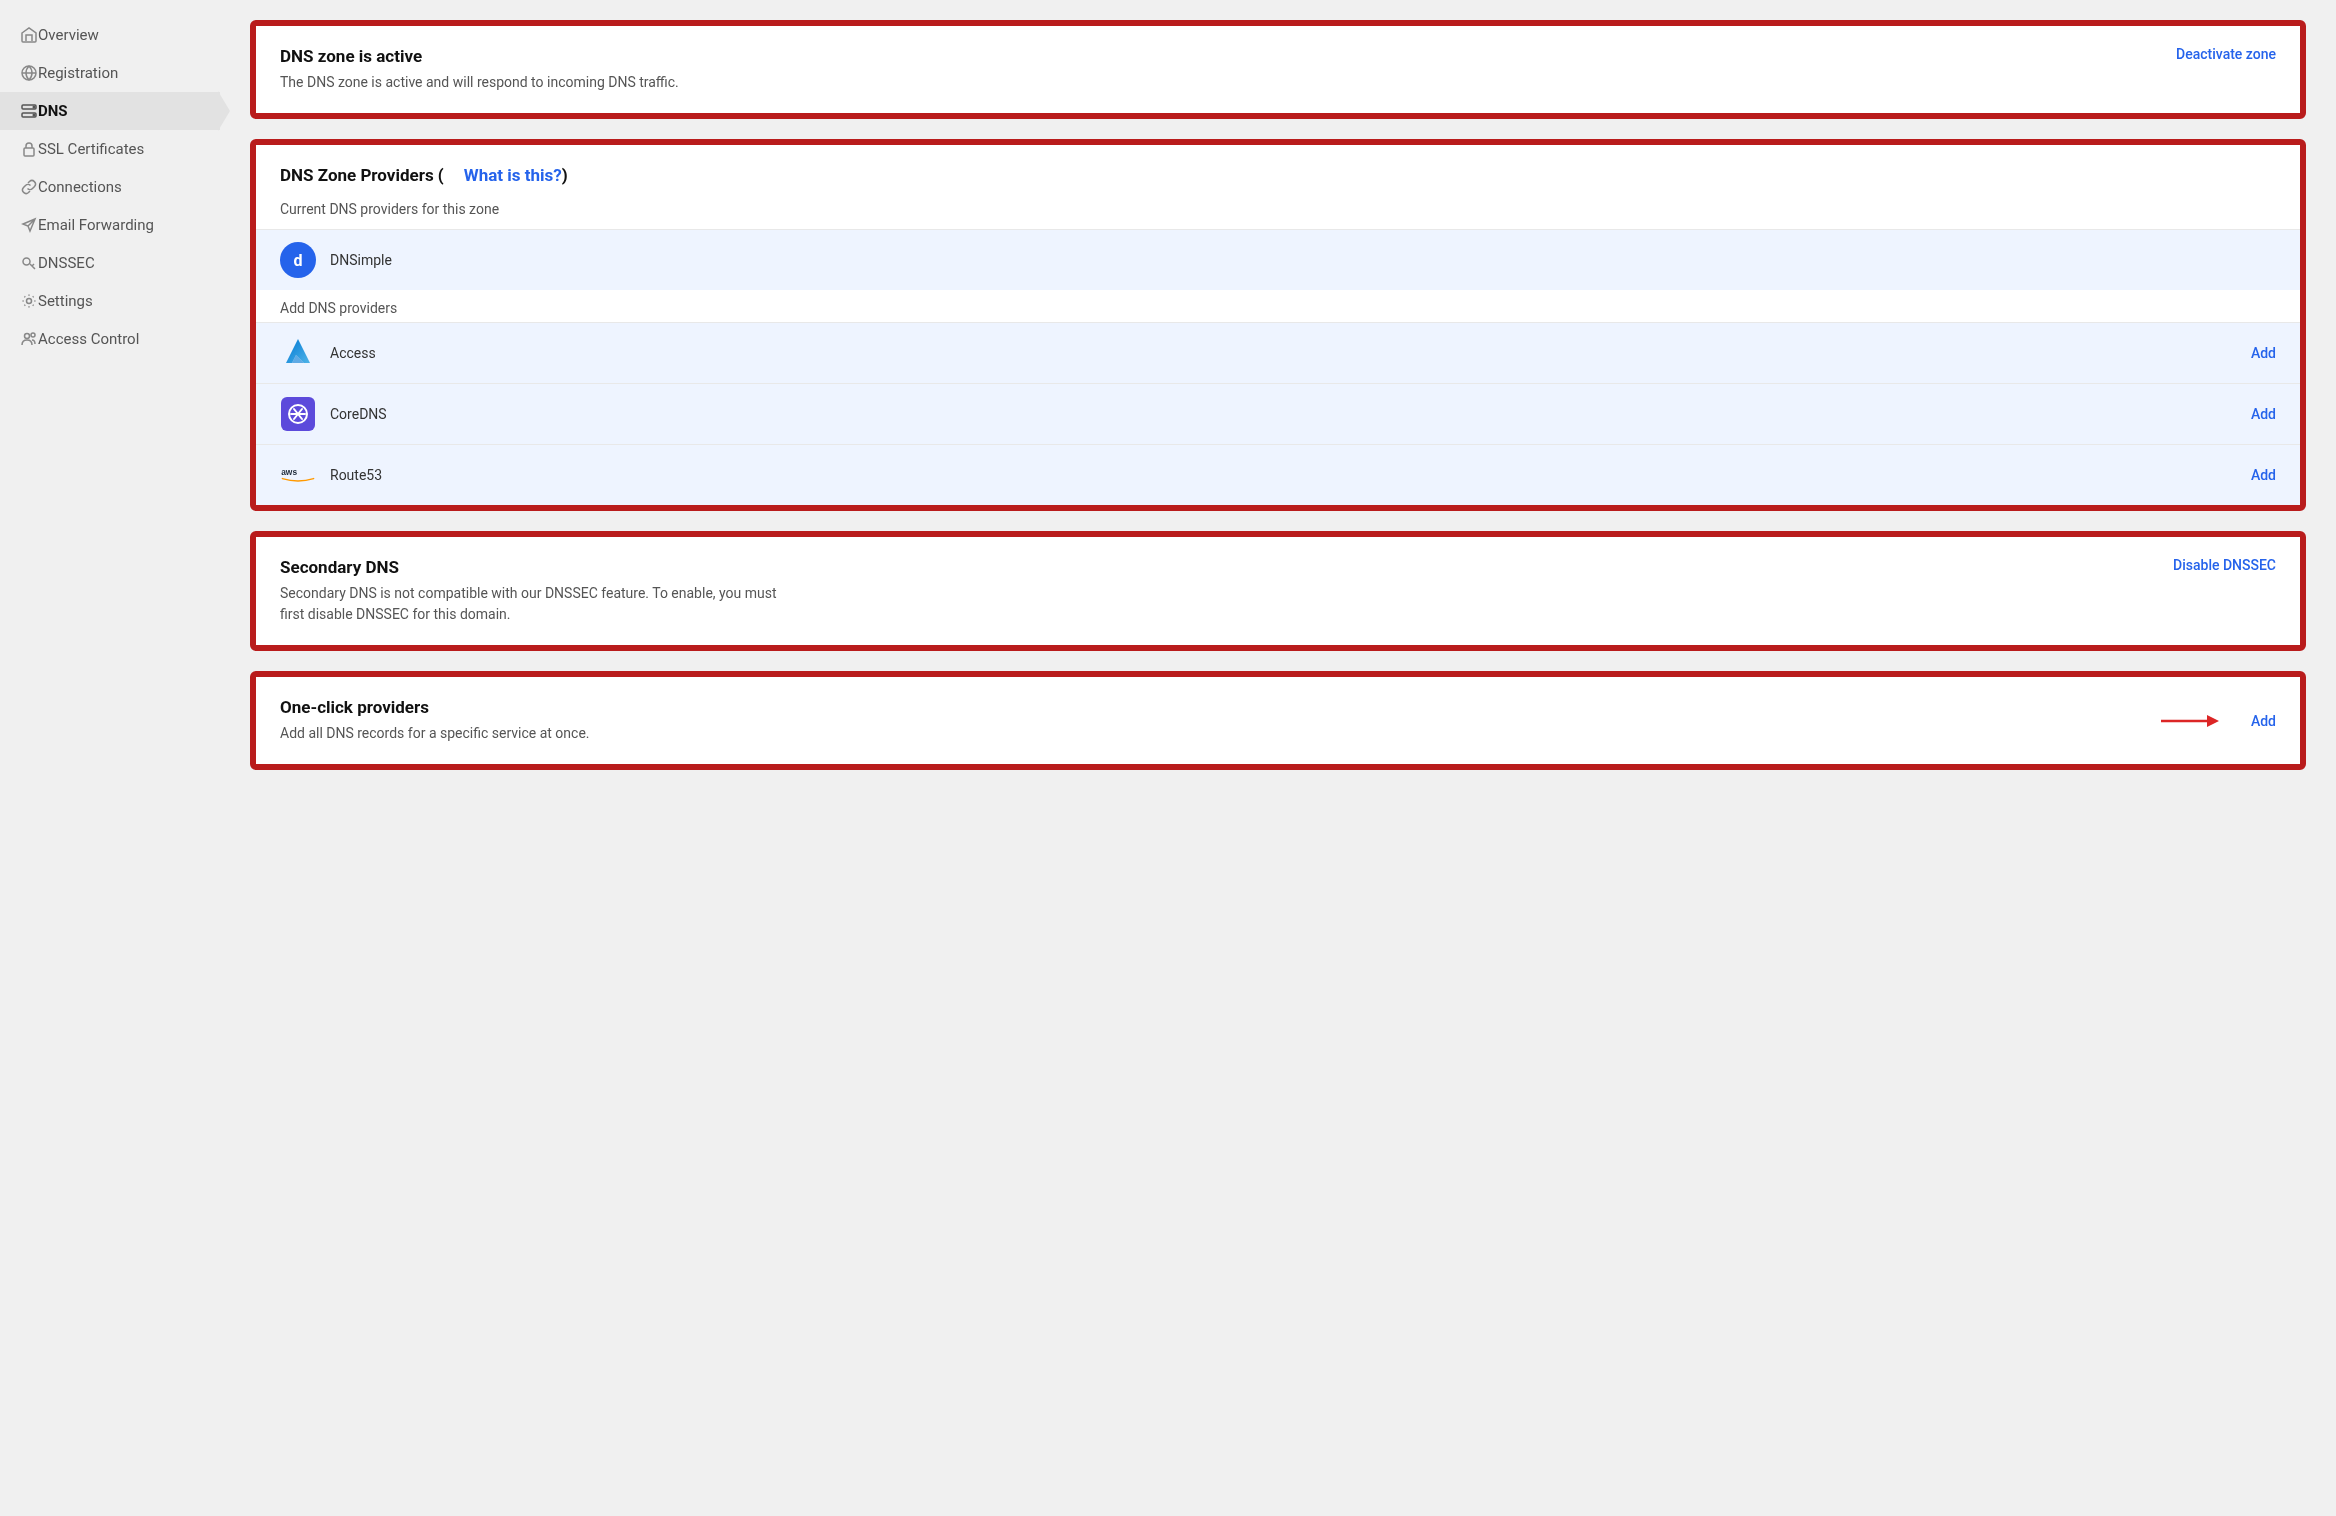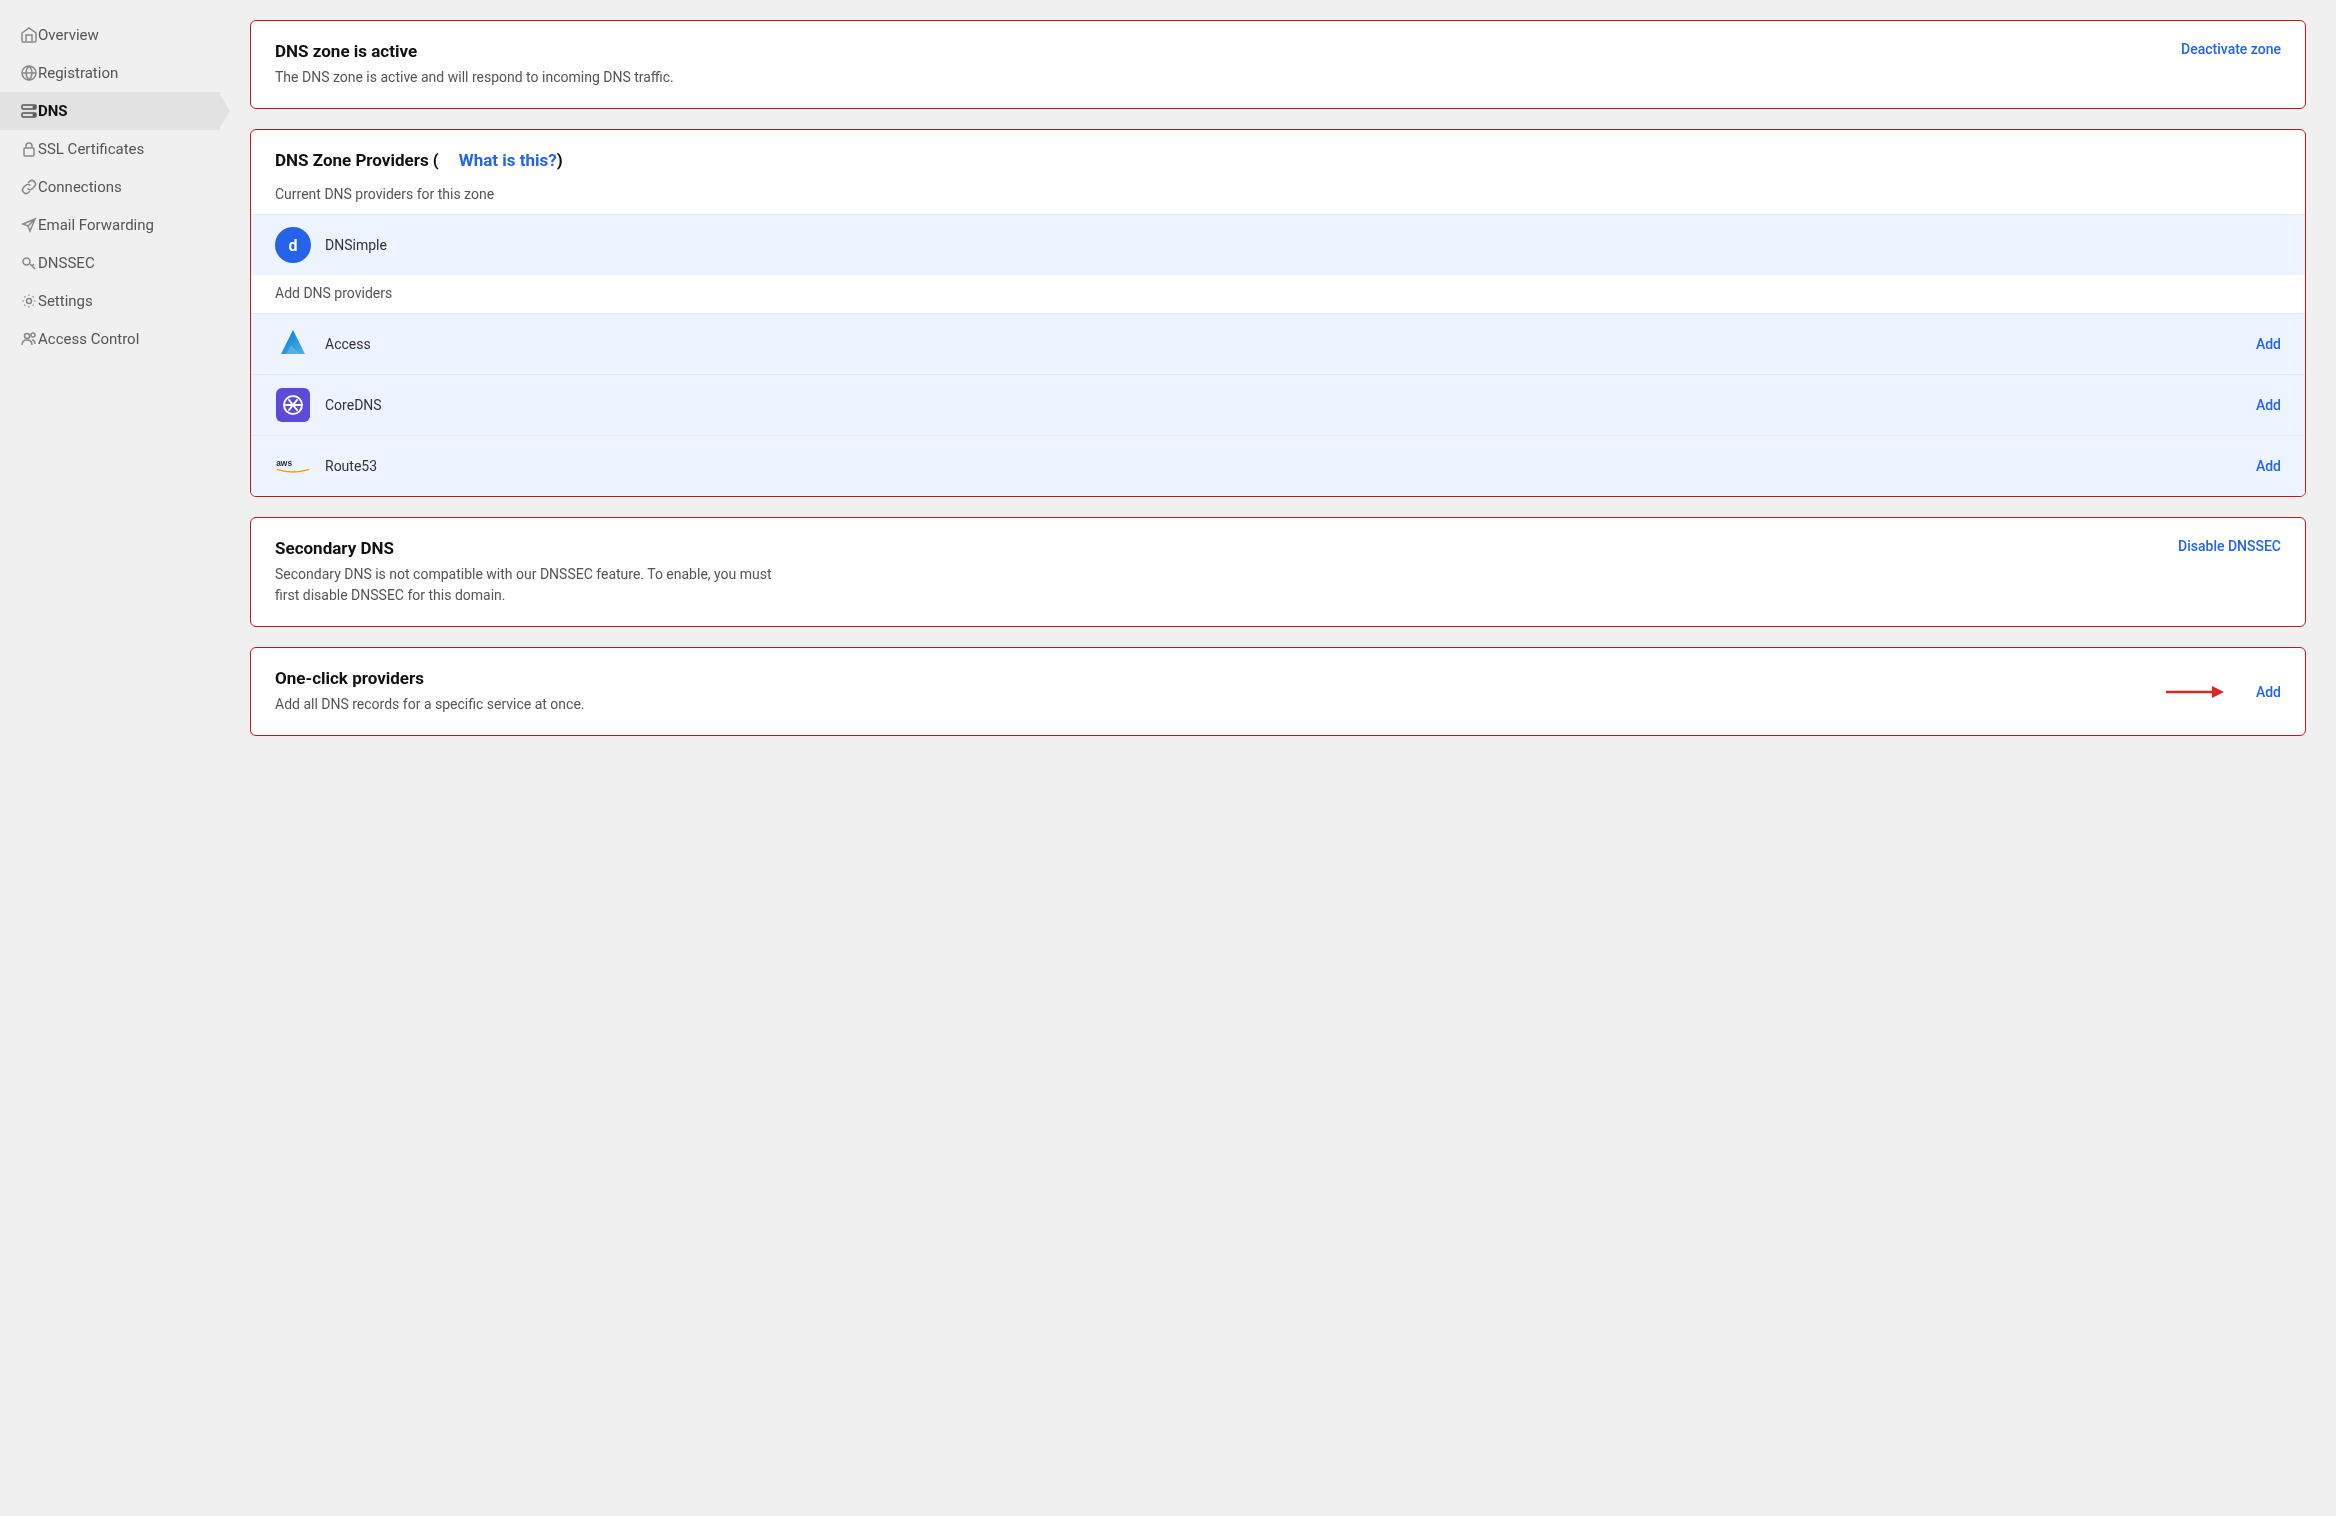--- a/index.html
+++ b/index.html
@@ -58,21 +58,21 @@
     
     .main {
       flex: 1;
       padding: 20px 30px;
       background: #f0f0f0;
     }
 
     
     .card {
       background: #fff;
-      border: 1px solid #b91c1c;
+      border: 6px solid #b91c1c;
       border-radius: 6px;
       margin-bottom: 20px;
       overflow: hidden;
     }
     .card-body {
       padding: 20px 24px;
     }
     .card-title {
       font-size: 17px;
       font-weight: 700;
@@ -140,21 +140,21 @@
     }
     .provider-logo.aws {
       background: transparent;
     }
     .provider-name {
       flex: 1;
       font-size: 14px;
       color: #333;
     }
     .add-dns-section-label {
-      padding: 10px 24px 12px;
+      padding: 10px 24px 6px;
       font-size: 14px;
       color: #555;
     }
 
     
     .arrow-icon {
       display: inline-flex;
       align-items: center;
       margin-right: 6px;
     }

